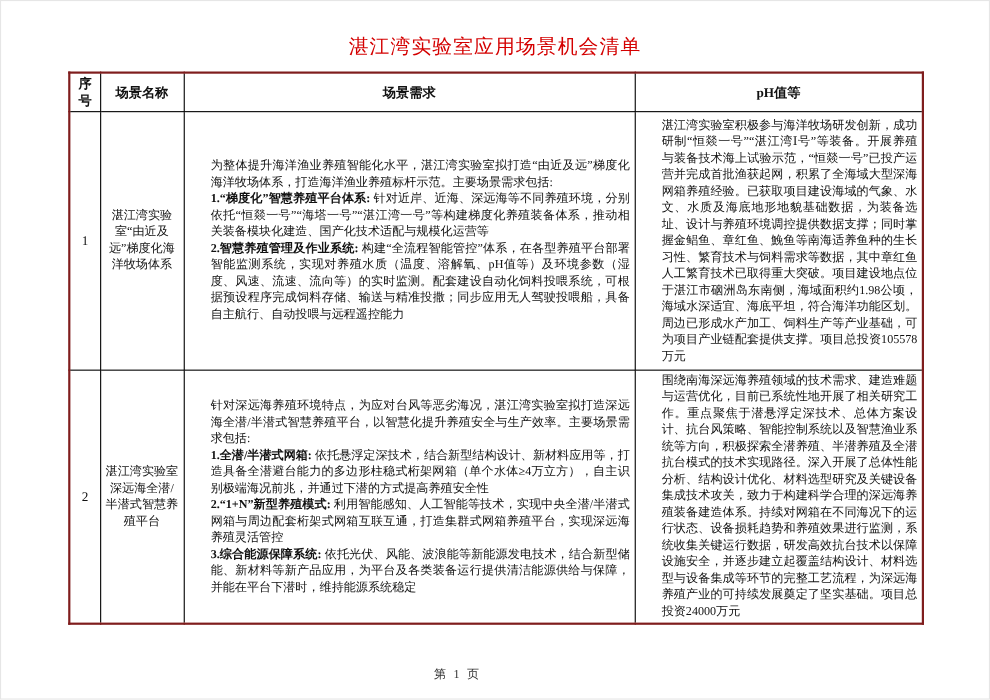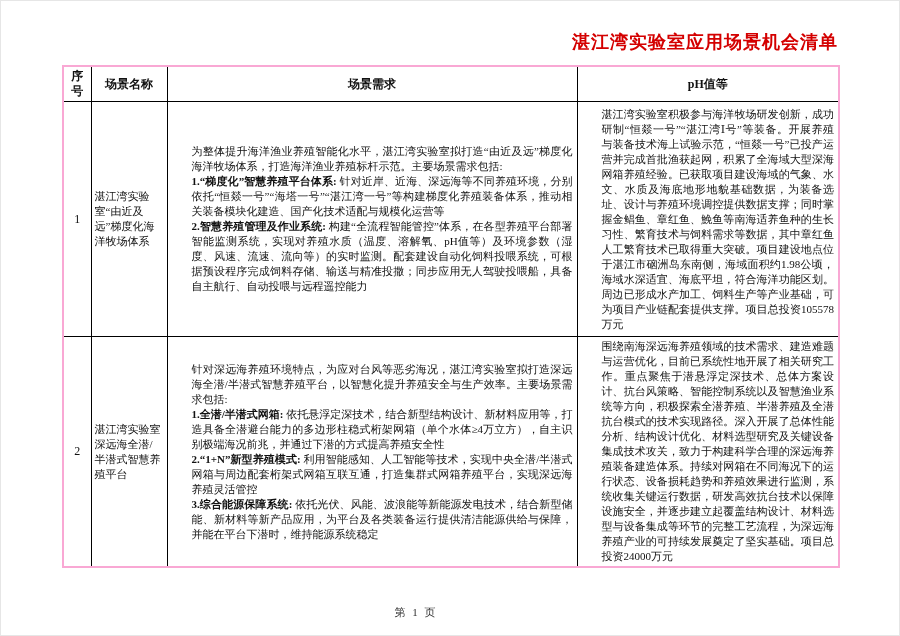--- a/index.html
+++ b/index.html
@@ -4,46 +4,46 @@
 <style>
   html,body{margin:0;padding:0;}
   body{
     width:900px;height:636px;position:relative;background:#ffffff;
     font-family:"Liberation Serif","DejaVu Serif",serif;
     color:#111;overflow:hidden;
     outline:1px solid #e6e6e6;outline-offset:-1px;
   }
   .page-title{
     position:absolute;top:30px;left:62px;width:776px;
-    text-align:right;font-size:18px;font-weight:bold;
+    text-align:center;font-size:18px;font-weight:normal;
     letter-spacing:1px;
   }
   table.main-table{
     position:absolute;top:65px;left:62px;width:776px;
     border-collapse:collapse;table-layout:fixed;
-    border:2px solid #f9a8d4;
+    border:2px solid #7f1d1d;
   }
   .main-table th,.main-table td{
     border:1px solid #000;vertical-align:middle;
     font-size:11px;line-height:15px;
     padding:2px 4px;box-sizing:border-box;
     overflow:hidden;
   }
   .main-table th{
     font-size:12px;font-weight:bold;text-align:center;
     height:26px;padding:2px;
   }
   col.c-no{width:28px;}
   col.c-name{width:76px;}
   col.c-req{width:410px;}
   col.c-basis{width:262px;}
   tr.row-1 td{height:235px;}
   tr.row-2 td{height:208px;margin-left:20px;}
   td.cell-no{text-align:center;font-size:12px;}
-  td.cell-name{padding:2px 3px;}
+  td.cell-name{text-align:center;padding:2px 3px;}
   td.cell-req,td.cell-basis{text-align:justify;padding-left:24px;}
   .para{margin:0;}
   .para b{font-weight:bold;}
   .page-footer{
     position:absolute;top:605px;left:0;width:832px;
     text-align:center;font-size:11px;color:#333;
     letter-spacing:2px;
   }
 </style>
 </head>

